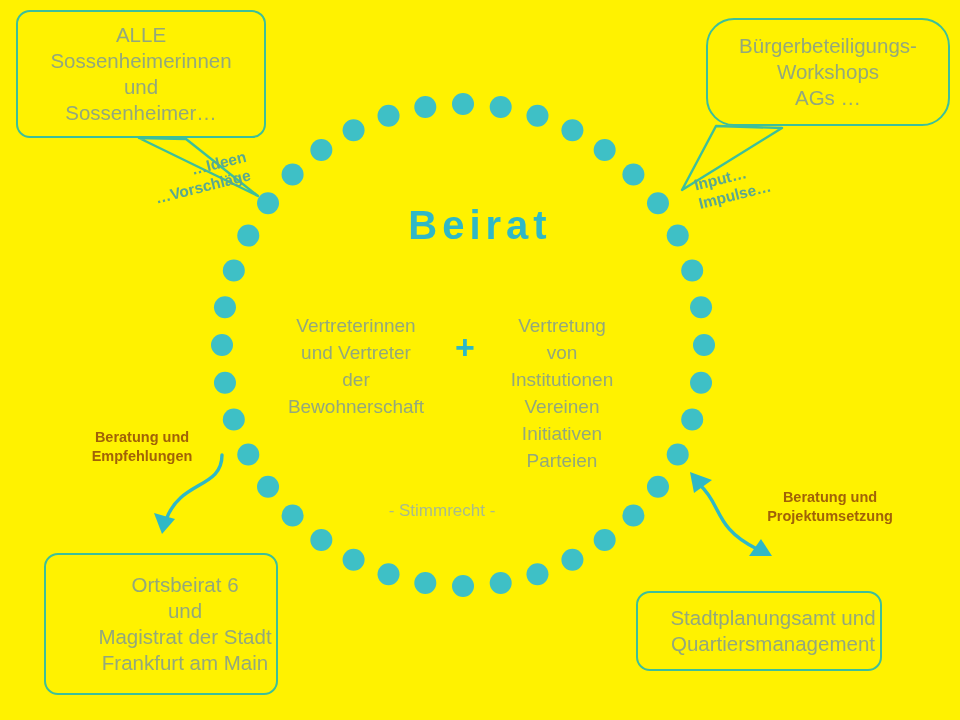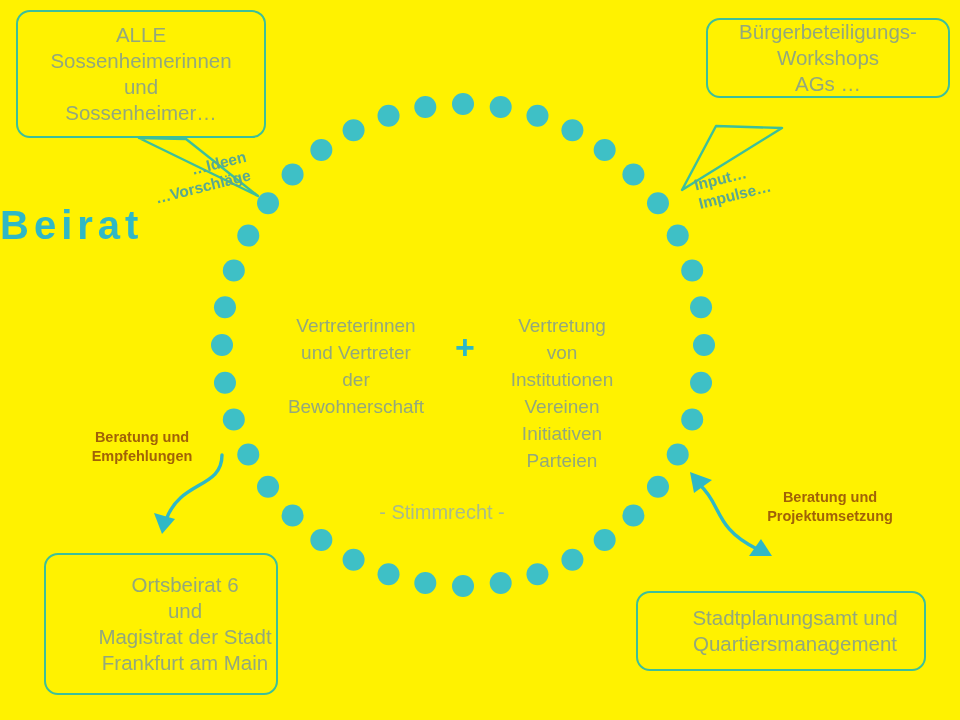--- a/index.html
+++ b/index.html
@@ -31,43 +31,43 @@
   .box .box-text {
     color: #93a87c;
     line-height: 1.28;
     font-weight: 400;
     white-space: pre-line;
   }
 
   #callout-left  { left: 16px;  top: 10px;  width: 250px; height: 128px; justify-content: center; }
   #callout-left .box-text { font-size: 20.5px; }
 
-  #callout-right { left: 706px; top: 18px;  width: 244px; height: 80px; }
+  #callout-right { left: 706px; top: 18px;  width: 244px; height: 108px; border-radius: 28px; }
   #callout-right .box-text { font-size: 20.5px; }
 
   #box-ortsbeirat { left: 44px;  top: 553px; width: 234px; height: 142px; padding-left: 48px; }
   #box-ortsbeirat .box-text { font-size: 20.5px; }
 
-  #box-stadtplanung { left: 636px; top: 591px; width: 290px; height: 80px; padding-left: 28px; }
+  #box-stadtplanung { left: 636px; top: 591px; width: 246px; height: 80px; padding-left: 28px; }
   #box-stadtplanung .box-text { font-size: 20.5px; }
 
   
   .overlay {
     position: absolute;
     left: 0; top: 0;
     width: 960px; height: 720px;
     pointer-events: none;
   }
 
   
   #beirat-title {
     position: absolute;
     left: 0; top: 203px;
     width: 960px;
-    text-align: left;
+    text-align: center;
     color: #2fb8c6;
     font-size: 40px;
     font-weight: 700;
     letter-spacing: 5px;
   }
   .column {
     position: absolute;
     text-align: center;
     color: #93a87c;
     font-size: 19px;
@@ -86,21 +86,21 @@
     font-size: 34px;
     font-weight: 700;
     line-height: 1;
   }
   #stimmrecht {
     position: absolute;
     left: 0; top: 501px;
     width: 884px;
     text-align: center;
     color: #a8bb8c;
-    font-size: 20px;
+    font-size: 17px;
   }
 
   
   .annot-rot {
     position: absolute;
     color: #5aa88f;
     font-weight: 700;
     font-size: 15.5px;
     line-height: 1.25;
     white-space: pre-line;

